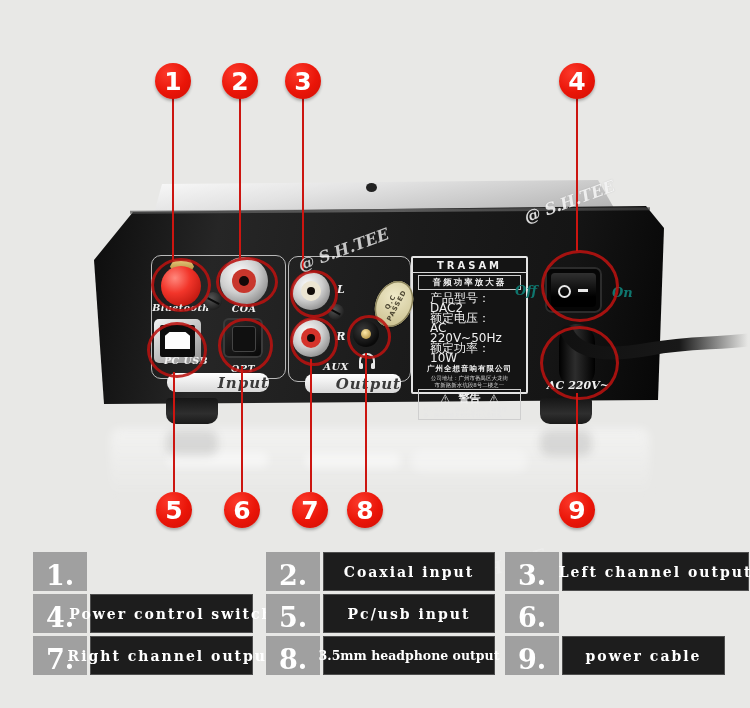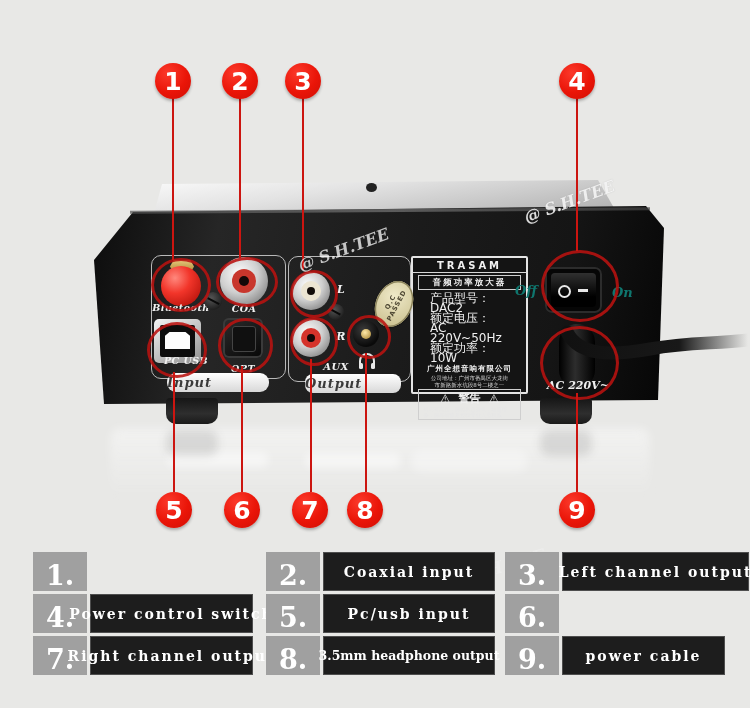--- a/index.html
+++ b/index.html
@@ -24,22 +24,22 @@
     clip-path:polygon(41px 34px,554px 28px,572px 50px,566px 222px,12px 226px,2px 82px);
     background:linear-gradient(100deg,#0b0b0b 0%,#262626 22%,#1b1b1b 55%,#151515 80%,#060606 100%);}
   .amp-bevel{left:130px;top:209px;width:520px;height:3px;background:linear-gradient(90deg,#555,#777,#444);opacity:.7;
     transform:rotate(-0.4deg);}
   .foot{position:absolute;width:52px;height:26px;border-radius:4px 4px 10px 10px;
     background:linear-gradient(180deg,#161616,#2e2e2e 60%,#1a1a1a);}
 
   
   .grp{position:absolute;border:1px solid #b9b9b9;border-radius:10px;}
   .gbar{position:absolute;height:19px;border-radius:9px;background:linear-gradient(180deg,#ffffff,#d8d8d8);
-    display:flex;align-items:center;justify-content:flex-start;
-    font-family:"DejaVu Serif",serif;font-style:italic;font-weight:bold;font-size:13px;color:#3a3a3a;letter-spacing:1px;}
+    display:flex;align-items:center;justify-content:flex-end;
+    font-family:"DejaVu Serif",serif;font-style:italic;font-weight:bold;font-size:15px;color:#3a3a3a;letter-spacing:1px;}
 
   .plabel{position:absolute;color:#f2f2f2;font-family:"DejaVu Serif",serif;font-weight:bold;font-style:italic;
     font-size:9.5px;text-align:center;letter-spacing:0.5px;white-space:nowrap;}
 
   
   .ball{left:161px;top:266px;width:40px;height:40px;border-radius:50%;
     background:radial-gradient(circle at 35% 30%, #ff887d 0%, #f2352a 40%, #b8140c 85%);}
   .nut{left:170px;top:260px;width:24px;height:13px;background:linear-gradient(180deg,#e8c87c,#a8842f);
     clip-path:polygon(15% 0,85% 0,100% 50%,85% 100%,15% 100%,0 50%);}
   .jack{position:absolute;border-radius:50%;}

